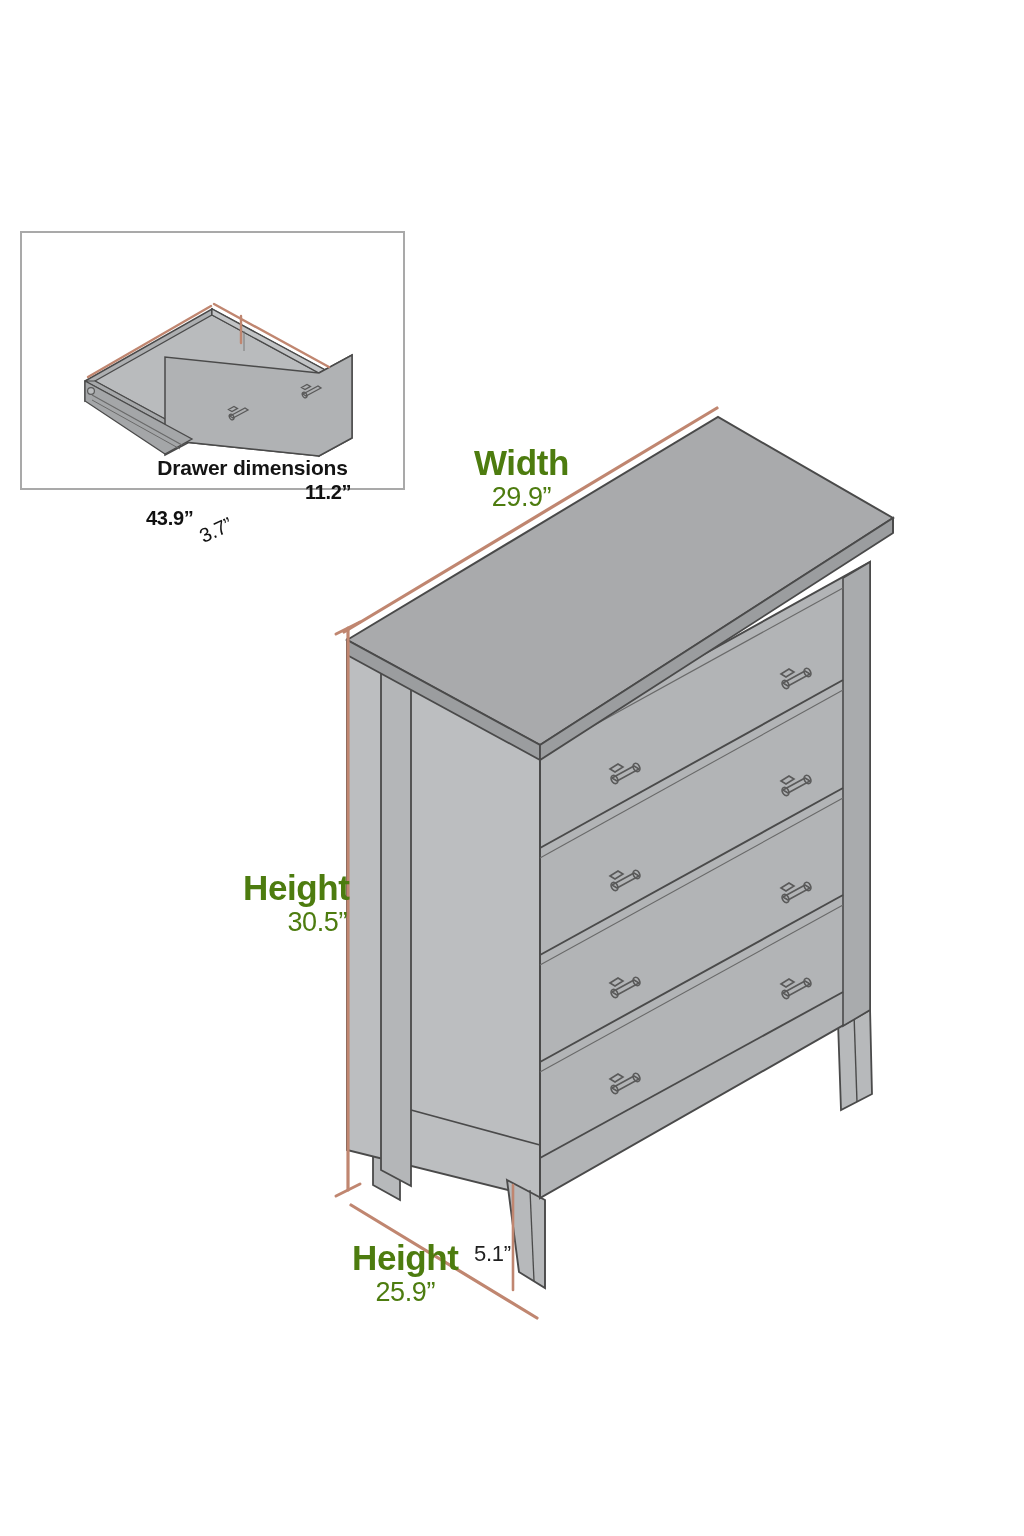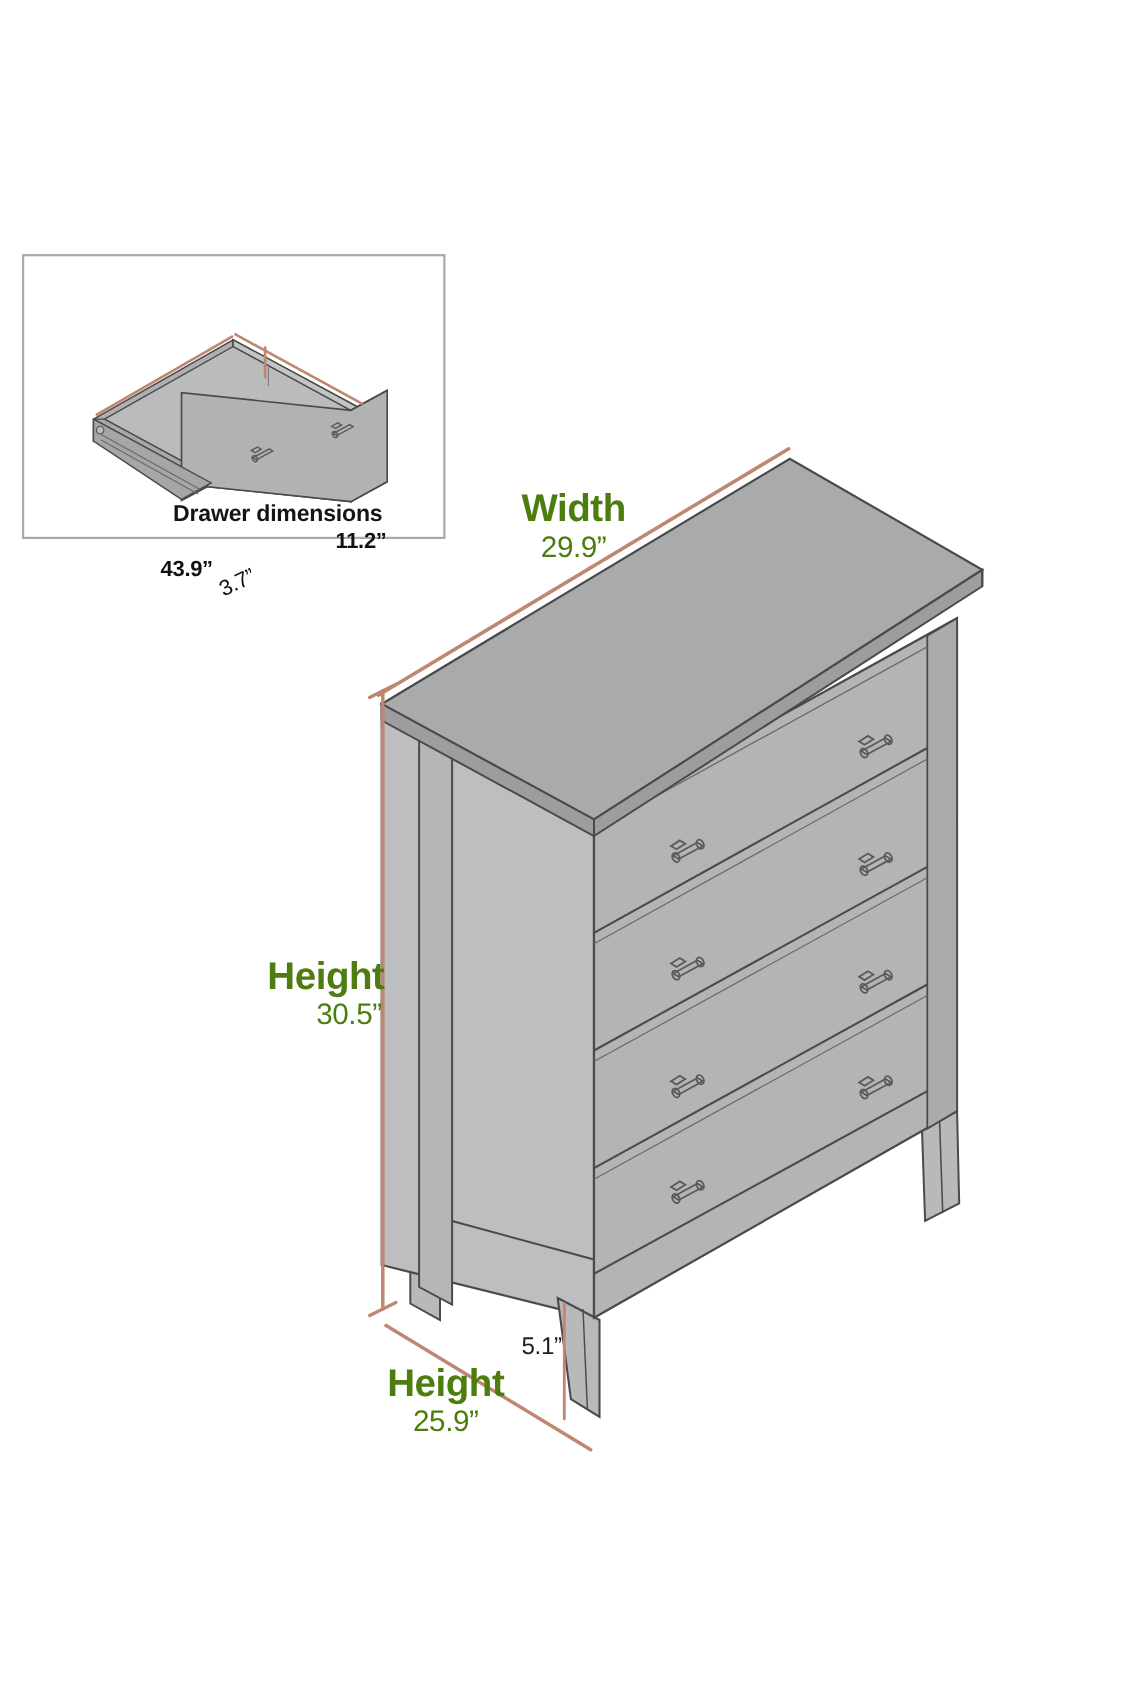--- a/index.html
+++ b/index.html
@@ -45,20 +45,21 @@
   .lbl-value {
     font-weight: normal;
     font-size: 27px;
     letter-spacing: -0.4px;
   }
   .lbl-small {
     font-weight: normal;
     font-size: 22px;
     color: #1f1f1f;
     letter-spacing: -0.3px;
+    margin-top: 30px;
   }
   .lbl-inset {
     font-weight: bold;
     font-size: 20px;
     color: #111111;
     letter-spacing: -0.3px;
   }
   .lbl-caption {
     font-size: 21px;
     font-weight: 600;

